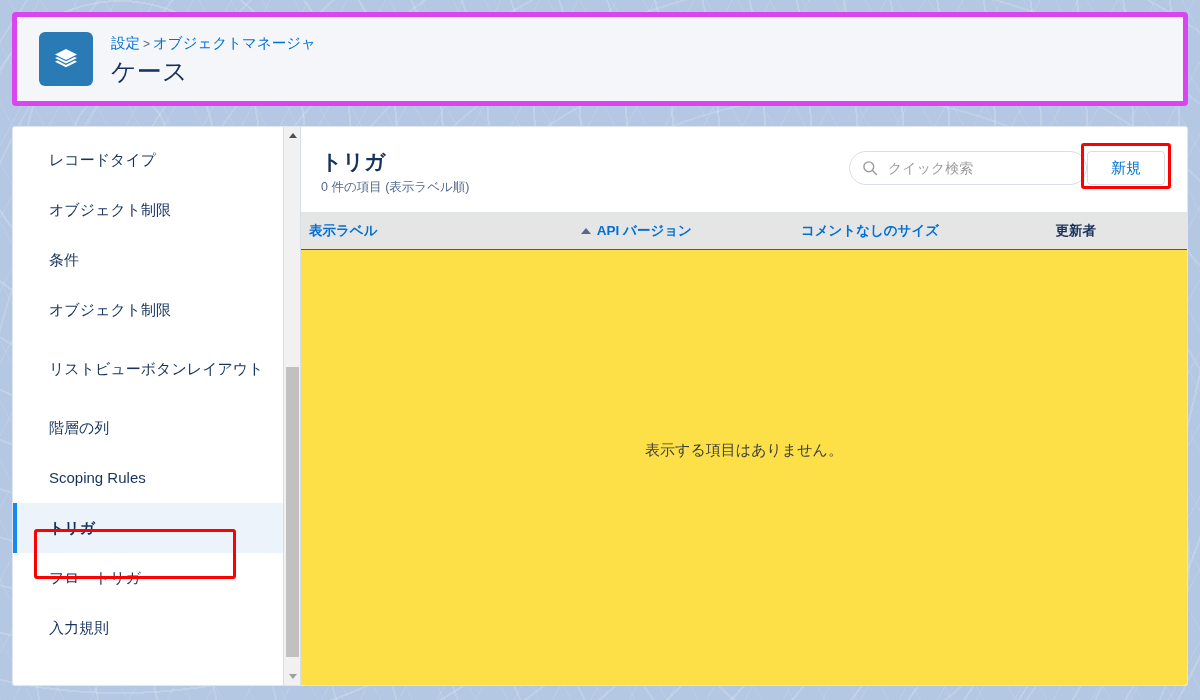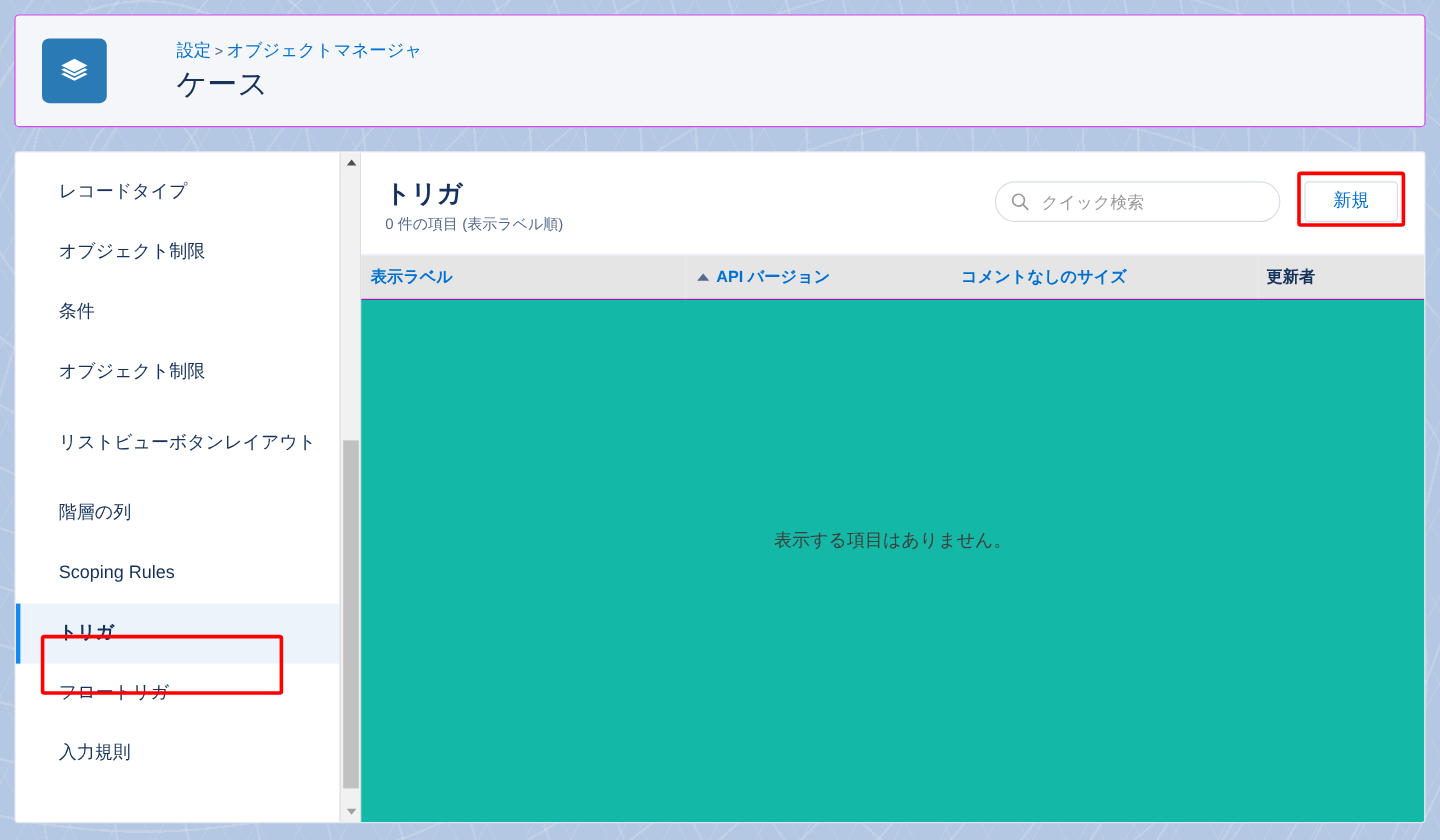--- a/index.html
+++ b/index.html
@@ -31,27 +31,26 @@
   }
 
   
   .header-card {
     position: absolute;
     left: 12px;
     top: 12px;
     width: 1176px;
     height: 94px;
     background: #f4f6f9;
-    border: 1px solid #d946ef;
+    border: 5px solid #d946ef;
     border-radius: 4px;
     z-index: 2;
     display: flex;
     align-items: center;
     padding-left: 22px;
-    gap: 40px;
   }
 
   .object-icon {
     width: 54px;
     height: 54px;
     border-radius: 6px;
     background: #2a7bb5;
     display: flex;
     align-items: center;
     justify-content: center;
@@ -238,21 +237,21 @@
   .list-subtitle {
     font-size: 12.5px;
     color: #54698d;
     line-height: 18px;
     margin-top: 3px;
   }
 
   .header-actions {
     display: flex;
     align-items: center;
-    gap: 20px;
+    gap: 0;
     padding-top: 2px;
     position: relative;
   }
 
   .search-wrap {
     position: relative;
     width: 238px;
     height: 34px;
   }
   .search-input {
@@ -336,21 +335,21 @@
     border-right: 5px solid transparent;
     border-bottom: 6px solid #54698d;
     margin-left: 4px;
   }
 
   .empty-area {
     flex: 1 1 auto;
     display: flex;
     align-items: center;
     justify-content: center;
-    background: #14b8a6;
+    background: #fde047;
   }
   .empty-message {
     font-size: 15px;
     color: #3e3e3c;
     margin-top: -34px;
   }
 </style>
 </head>
 <body>
 

